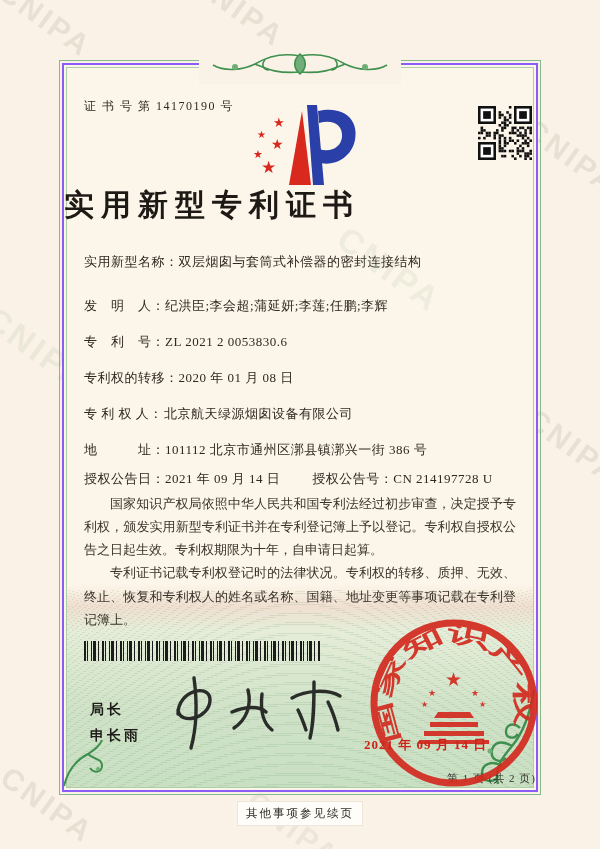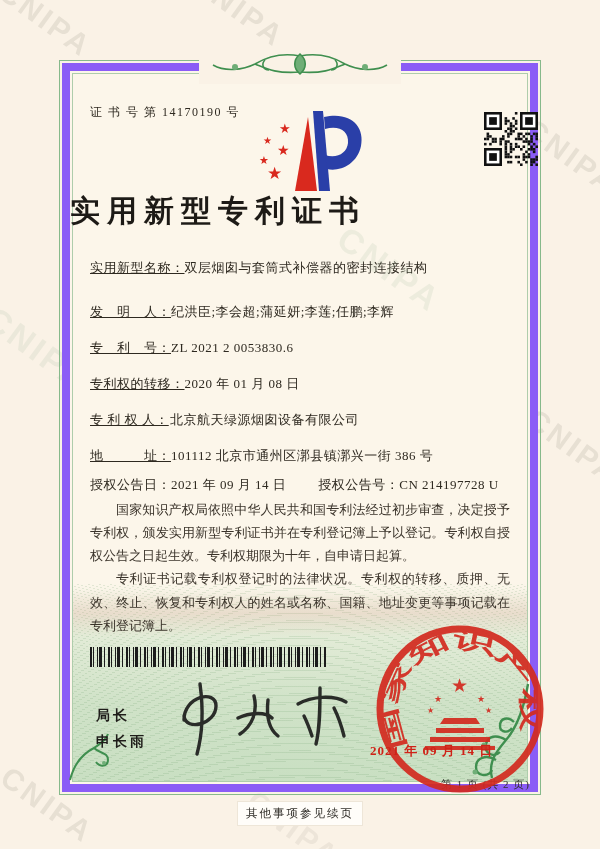--- a/index.html
+++ b/index.html
@@ -3,35 +3,35 @@
 <meta charset="utf-8">
 <style>
   html,body{margin:0;padding:0;}
   body{width:600px;height:849px;position:relative;overflow:hidden;
        background:#faf2e6;font-family:"Liberation Serif","DejaVu Serif",serif;}
   .wm{position:absolute;font-family:"Liberation Sans","DejaVu Sans",sans-serif;
       font-weight:bold;font-size:30px;letter-spacing:3px;color:rgba(125,118,106,.15);
       transform:rotate(36deg);z-index:0;user-select:none;}
   .wm.green{color:rgba(140,170,140,.13);font-size:34px;}
   .frame{position:absolute;left:62px;top:63px;width:476px;height:729px;
-         border:8px solid #8b5cf6;outline:1px solid #86b98b;outline-offset:2px;
+         border:2px solid #8b5cf6;outline:1px solid #86b98b;outline-offset:2px;
          background:#fcf6ea;box-sizing:border-box;}
   .frame-inner-line{position:absolute;inset:2px;border:1px solid #aecdab;pointer-events:none;z-index:1;}
   .abs{position:absolute;z-index:2;}
   .wash{position:absolute;left:2px;right:2px;bottom:2px;height:198px;z-index:0;
         background:
           repeating-radial-gradient(160% 140% at 50% -60%, rgba(96,150,96,.16) 0 1px, rgba(0,0,0,0) 1px 6px),
           linear-gradient(180deg, rgba(222,236,216,0) 0, rgba(214,231,206,.55) 18%, rgba(203,224,196,.9) 60%, rgba(198,222,192,.95) 100%);}
   .pinkband{position:absolute;left:2px;right:2px;top:518px;height:48px;z-index:0;
         background:linear-gradient(180deg, rgba(230,150,140,0) 0, rgba(224,138,128,.18) 50%, rgba(230,150,140,0) 100%);}
   .certno{left:20px;top:33px;font-size:12px;letter-spacing:1.5px;color:#2e2920;}
   .title{left:0;right:0;top:120px;font-size:30px;font-weight:700;
          letter-spacing:7px;color:#1d1a16;}
   .row{left:20px;right:20px;display:flex;font-size:13px;color:#2e2920;line-height:20px;letter-spacing:.5px;}
-  .lbl{min-width:80px;white-space:nowrap;text-decoration:underline;}
+  .lbl{min-width:80px;white-space:nowrap;}
   .val{white-space:nowrap;}
   .grant{left:20px;right:20px;display:flex;gap:32px;font-size:13px;color:#2e2920;line-height:20px;letter-spacing:.5px;}
   .paras{left:20px;right:20px;top:427px;font-size:13px;line-height:1.78;color:#3a332a;text-align:justify;}
   .paras p{margin:0;text-indent:2em;}
   .barcode{left:20px;top:576px;width:236px;height:20px;
     background:repeating-linear-gradient(90deg,#1c1c1c 0 2px,transparent 2px 3px,#1c1c1c 3px 4px,transparent 4px 7px,#1c1c1c 7px 8px,transparent 8px 9px,#1c1c1c 9px 12px,transparent 12px 14px,#1c1c1c 14px 15px,transparent 15px 18px);}
   .official{left:26px;top:632px;font-size:14px;font-weight:600;letter-spacing:3px;color:#1f1d1a;line-height:26px;}
   .sig{left:88px;top:605px;z-index:3;}
   .seal{left:303px;top:551px;z-index:3;opacity:.92;}
   .sealdate{left:300px;top:671px;width:170px;font-size:13px;color:#cf2318;letter-spacing:1px;z-index:4;font-weight:600;}

